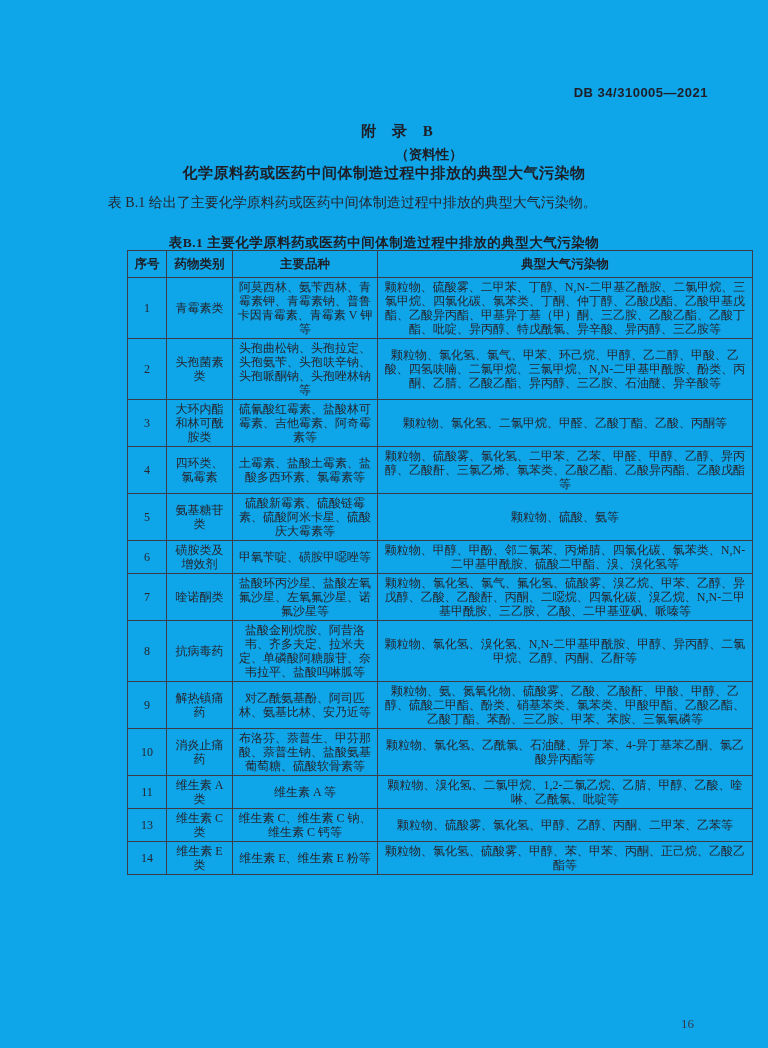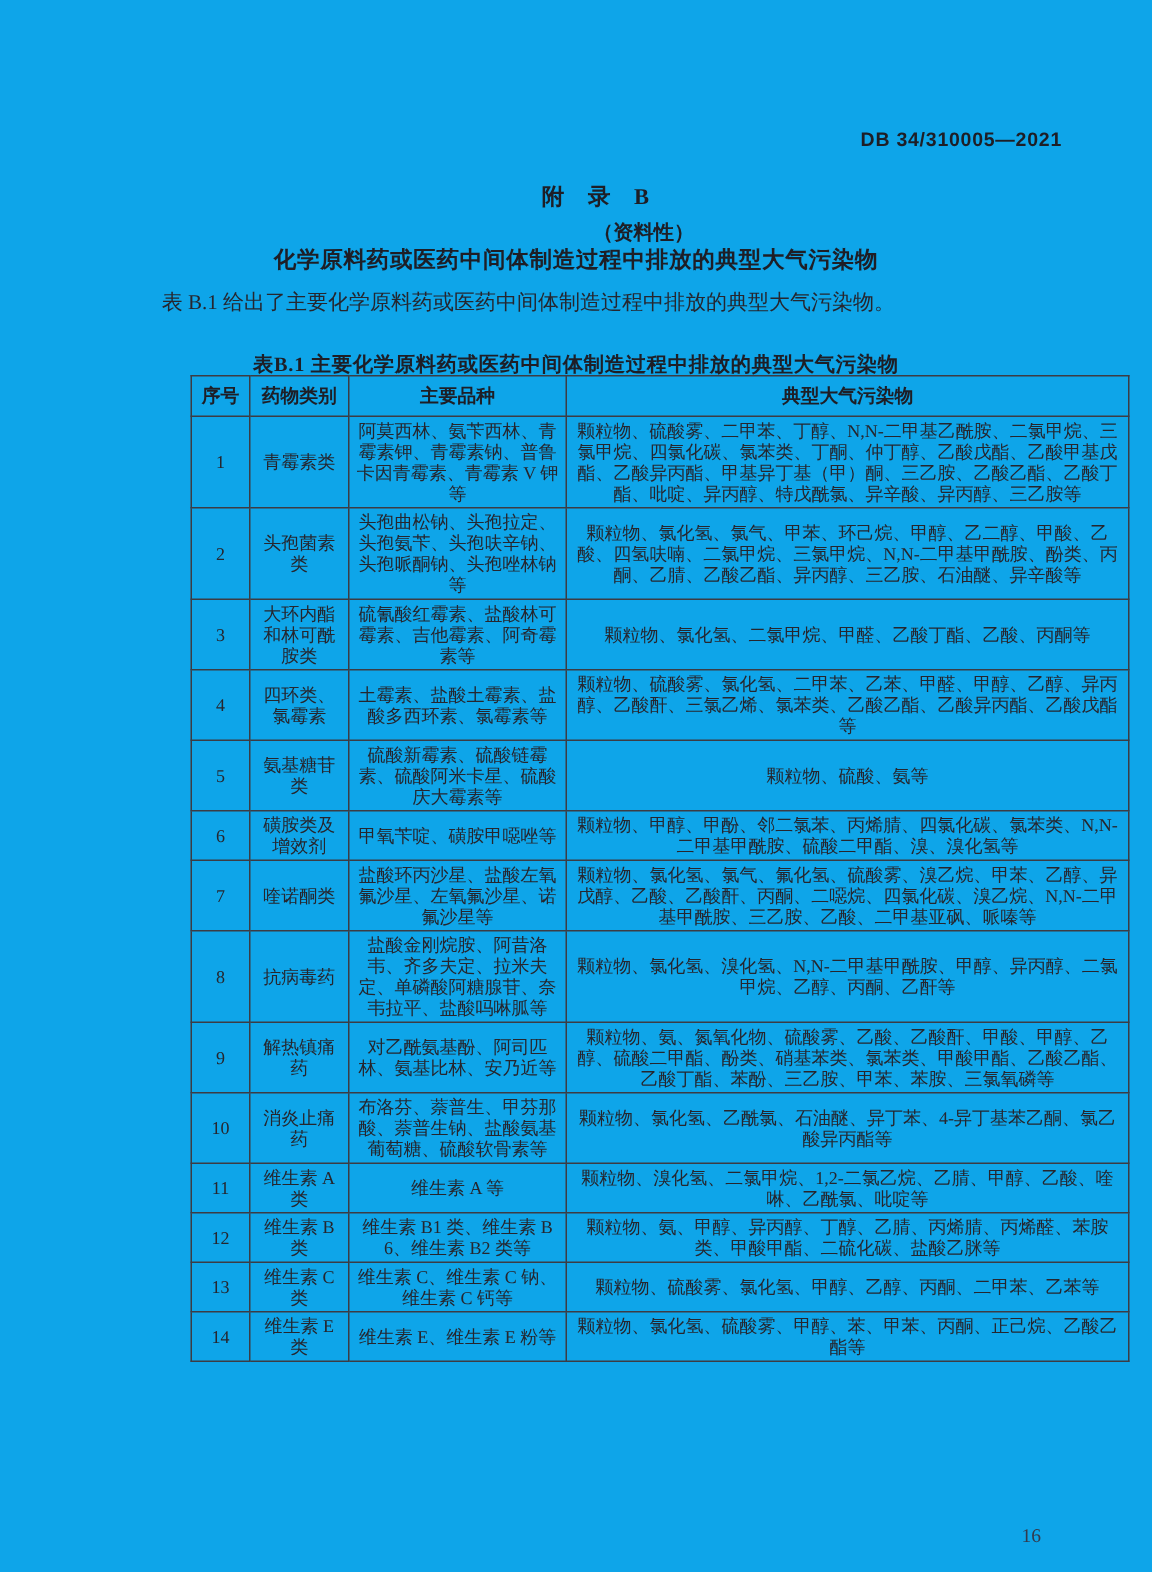--- a/index.html
+++ b/index.html
@@ -205,26 +205,20 @@
           <td>布洛芬、萘普生、甲芬那酸、萘普生钠、盐酸氨基葡萄糖、硫酸软骨素等</td>
           <td>颗粒物、氯化氢、乙酰氯、石油醚、异丁苯、4-异丁基苯乙酮、氯乙酸异丙酯等</td>
         </tr>
         <tr>
           <td>11</td>
           <td>维生素 A 类</td>
           <td>维生素 A 等</td>
           <td>颗粒物、溴化氢、二氯甲烷、1,2-二氯乙烷、乙腈、甲醇、乙酸、喹啉、乙酰氯、吡啶等</td>
         </tr>
         <tr>
-          <td>12</td>
-          <td>维生素 B 类</td>
-          <td>维生素 B1 类、维生素 B6、维生素 B2 类等</td>
-          <td>颗粒物、氨、甲醇、异丙醇、丁醇、乙腈、丙烯腈、丙烯醛、苯胺类、甲酸甲酯、二硫化碳、盐酸乙脒等</td>
-        </tr>
-        <tr>
           <td>13</td>
           <td>维生素 C 类</td>
           <td>维生素 C、维生素 C 钠、维生素 C 钙等</td>
           <td>颗粒物、硫酸雾、氯化氢、甲醇、乙醇、丙酮、二甲苯、乙苯等</td>
         </tr>
         <tr>
           <td>14</td>
           <td>维生素 E 类</td>
           <td>维生素 E、维生素 E 粉等</td>
           <td>颗粒物、氯化氢、硫酸雾、甲醇、苯、甲苯、丙酮、正己烷、乙酸乙酯等</td>

